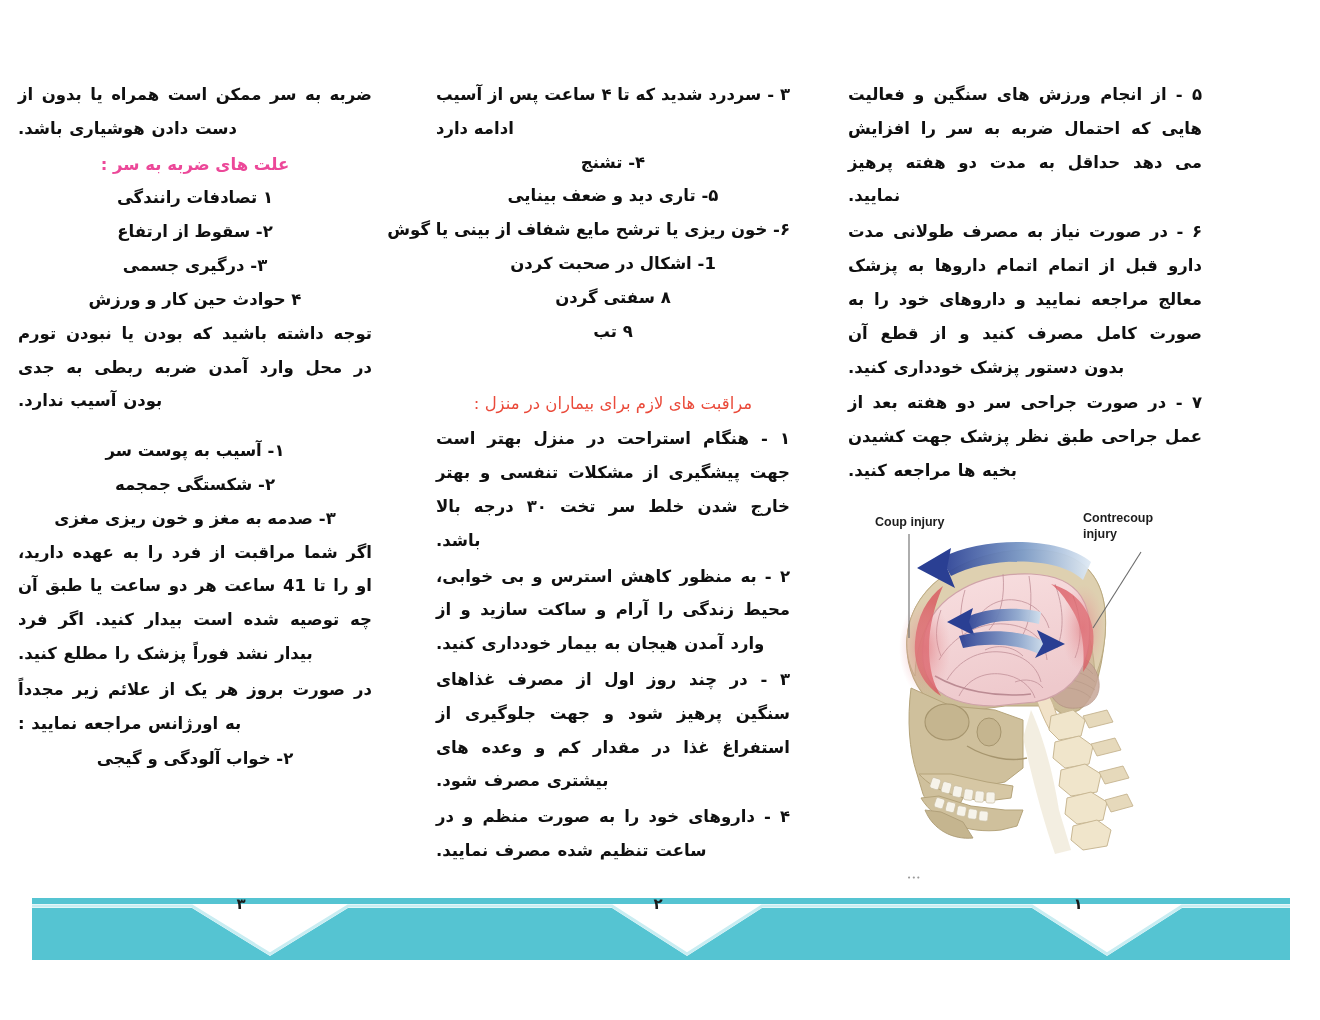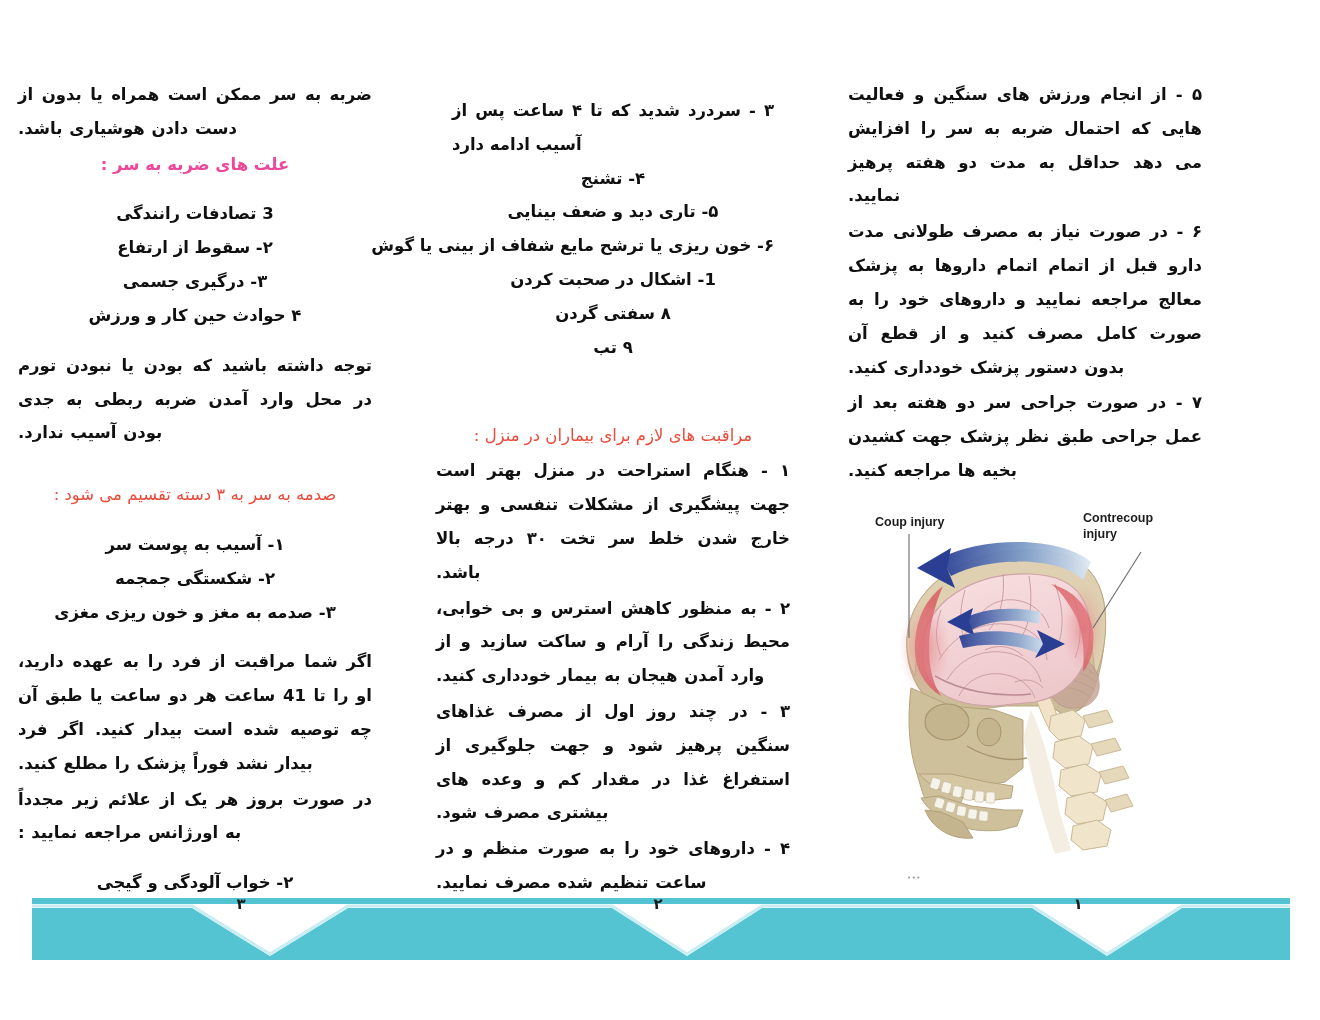--- a/index.html
+++ b/index.html
@@ -66,21 +66,21 @@
     color: #ec4899;
     font-weight: 700;
     margin: 0;
     text-align: left;
     direction: rtl;
     white-space: nowrap;
   }
 
   .list {
     list-style: none;
-    margin: 16px;
+    margin: 0;
     padding: 0;
   }
   .list li {
     font-size: 16.5px;
     line-height: 2.05;
     font-weight: 700;
     color: #101010;
     text-align: left;
     direction: rtl;
     margin: 0;
@@ -149,31 +149,30 @@
 
   <div class="columns">
 
     <div class="column col-1">
 
       <p class="para">ضربه به سر ممکن است همراه یا بدون از دست دادن هوشیاری باشد.</p>
 
       <p class="line">علت های ضربه به سر :</p>
 
       <ul class="list">
-        <li>3   تصادفات رانندگی</li>
+        <li>۱   تصادفات رانندگی</li>
         <li>۲- سقوط از ارتفاع</li>
         <li>۳- درگیری جسمی</li>
         <li>۴   حوادث حین کار و ورزش</li>
       </ul>
 
       <p class="para">توجه داشته باشید که بودن یا نبودن تورم در محل وارد آمدن ضربه ربطی به جدی بودن آسیب ندارد.</p>
 
       <div class="spacer-sm"></div>
 
-      <p class="heading-red">صدمه به سر به ۳ دسته تقسیم می شود :</p>
 
       <ul class="list">
         <li>۱- آسیب به پوست سر</li>
         <li>۲- شکستگی جمجمه</li>
         <li>۳- صدمه به مغز و خون ریزی مغزی</li>
       </ul>
 
       <p class="para">اگر شما مراقبت از فرد را به عهده دارید، او را تا 41 ساعت هر دو ساعت یا طبق آن چه توصیه شده است بیدار کنید. اگر فرد بیدار نشد فوراً پزشک را مطلع کنید.</p>
 
       <p class="para">در صورت بروز هر یک از علائم زیر مجدداً به اورژانس مراجعه نمایید :</p>

